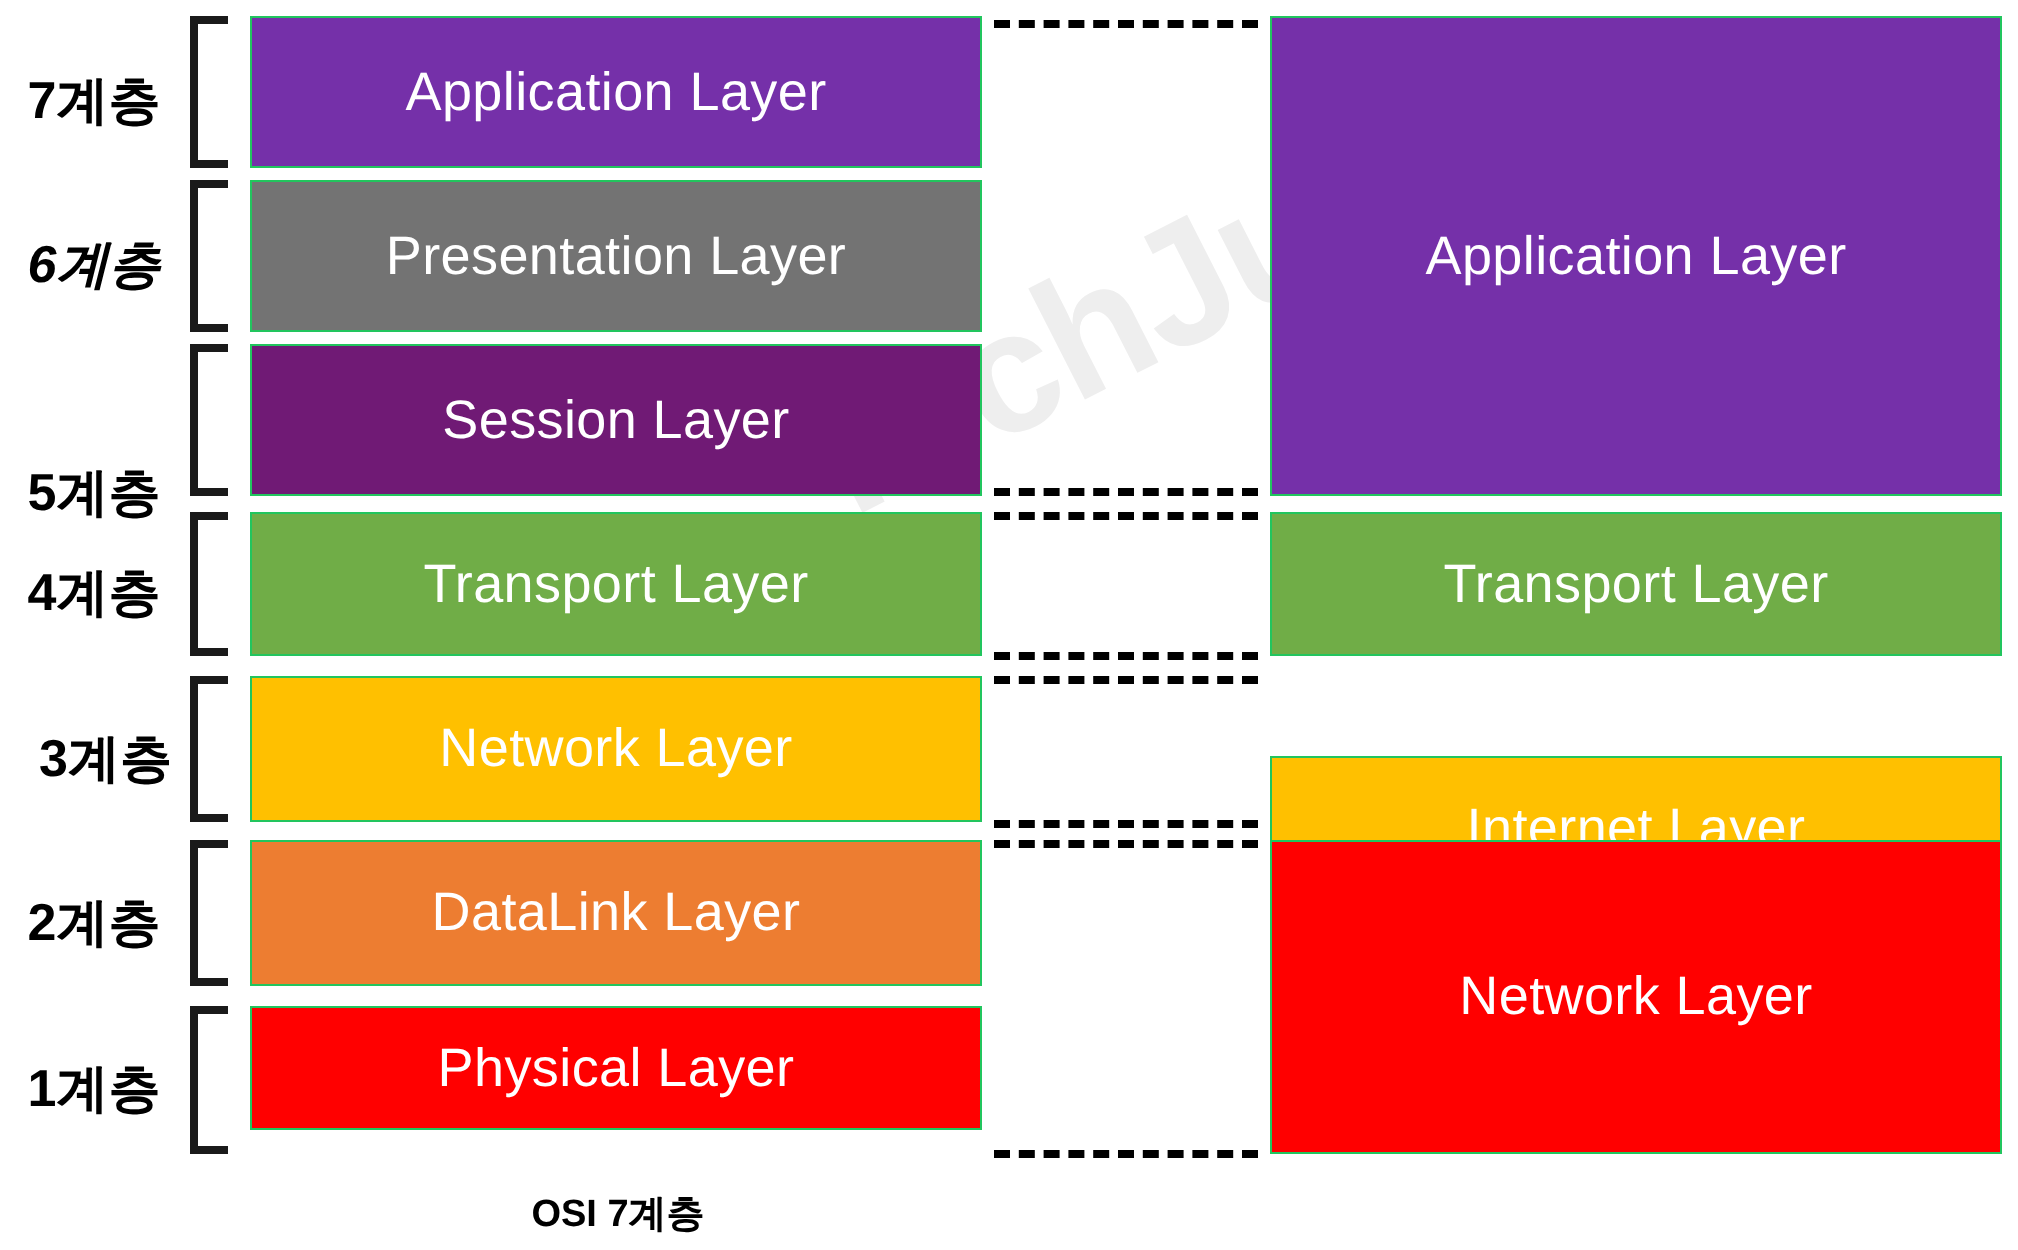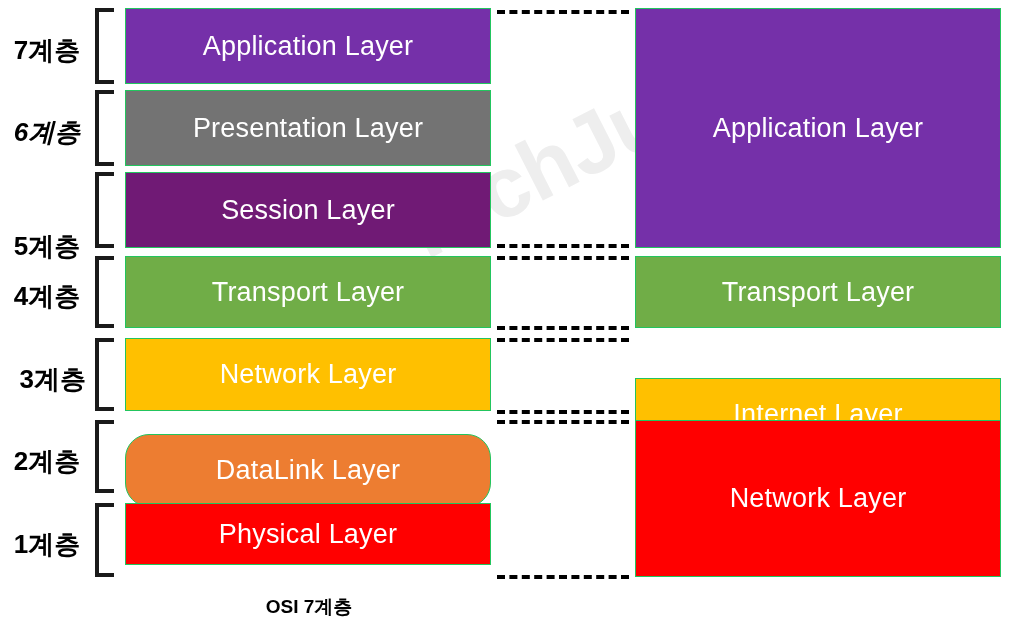--- a/index.html
+++ b/index.html
@@ -136,21 +136,21 @@
       </div>
       <div class="layer-box col-left" style="top: 172px; height: 76px; background: #701a75; text-align: right;">
         <span>Session Layer</span>
       </div>
       <div class="layer-box col-left" style="top: 256px; height: 72px; background: rgb(112, 173, 71);">
         <span>Transport Layer</span>
       </div>
       <div class="layer-box col-left" style="top: 338px; height: 73px; background: rgb(255, 192, 0);">
         <span>Network Layer</span>
       </div>
-      <div class="layer-box col-left" style="top: 434px; height: 73px; background: rgb(237, 125, 49); border-radius: 24px;">
+      <div class="layer-box col-left" style="top: 420px; height: 73px; background: rgb(237, 125, 49);">
         <span>DataLink Layer</span>
       </div>
       <div class="layer-box col-left" style="top: 503px; height: 62px; background: rgb(255, 0, 0);">
         <span>Physical Layer</span>
       </div>
     </div>
   <div id="tcpip-column">
       <div class="layer-box col-right" style="top: 8px; height: 240px; background: rgb(117, 48, 169);">
         <span>Application Layer</span>
       </div>

